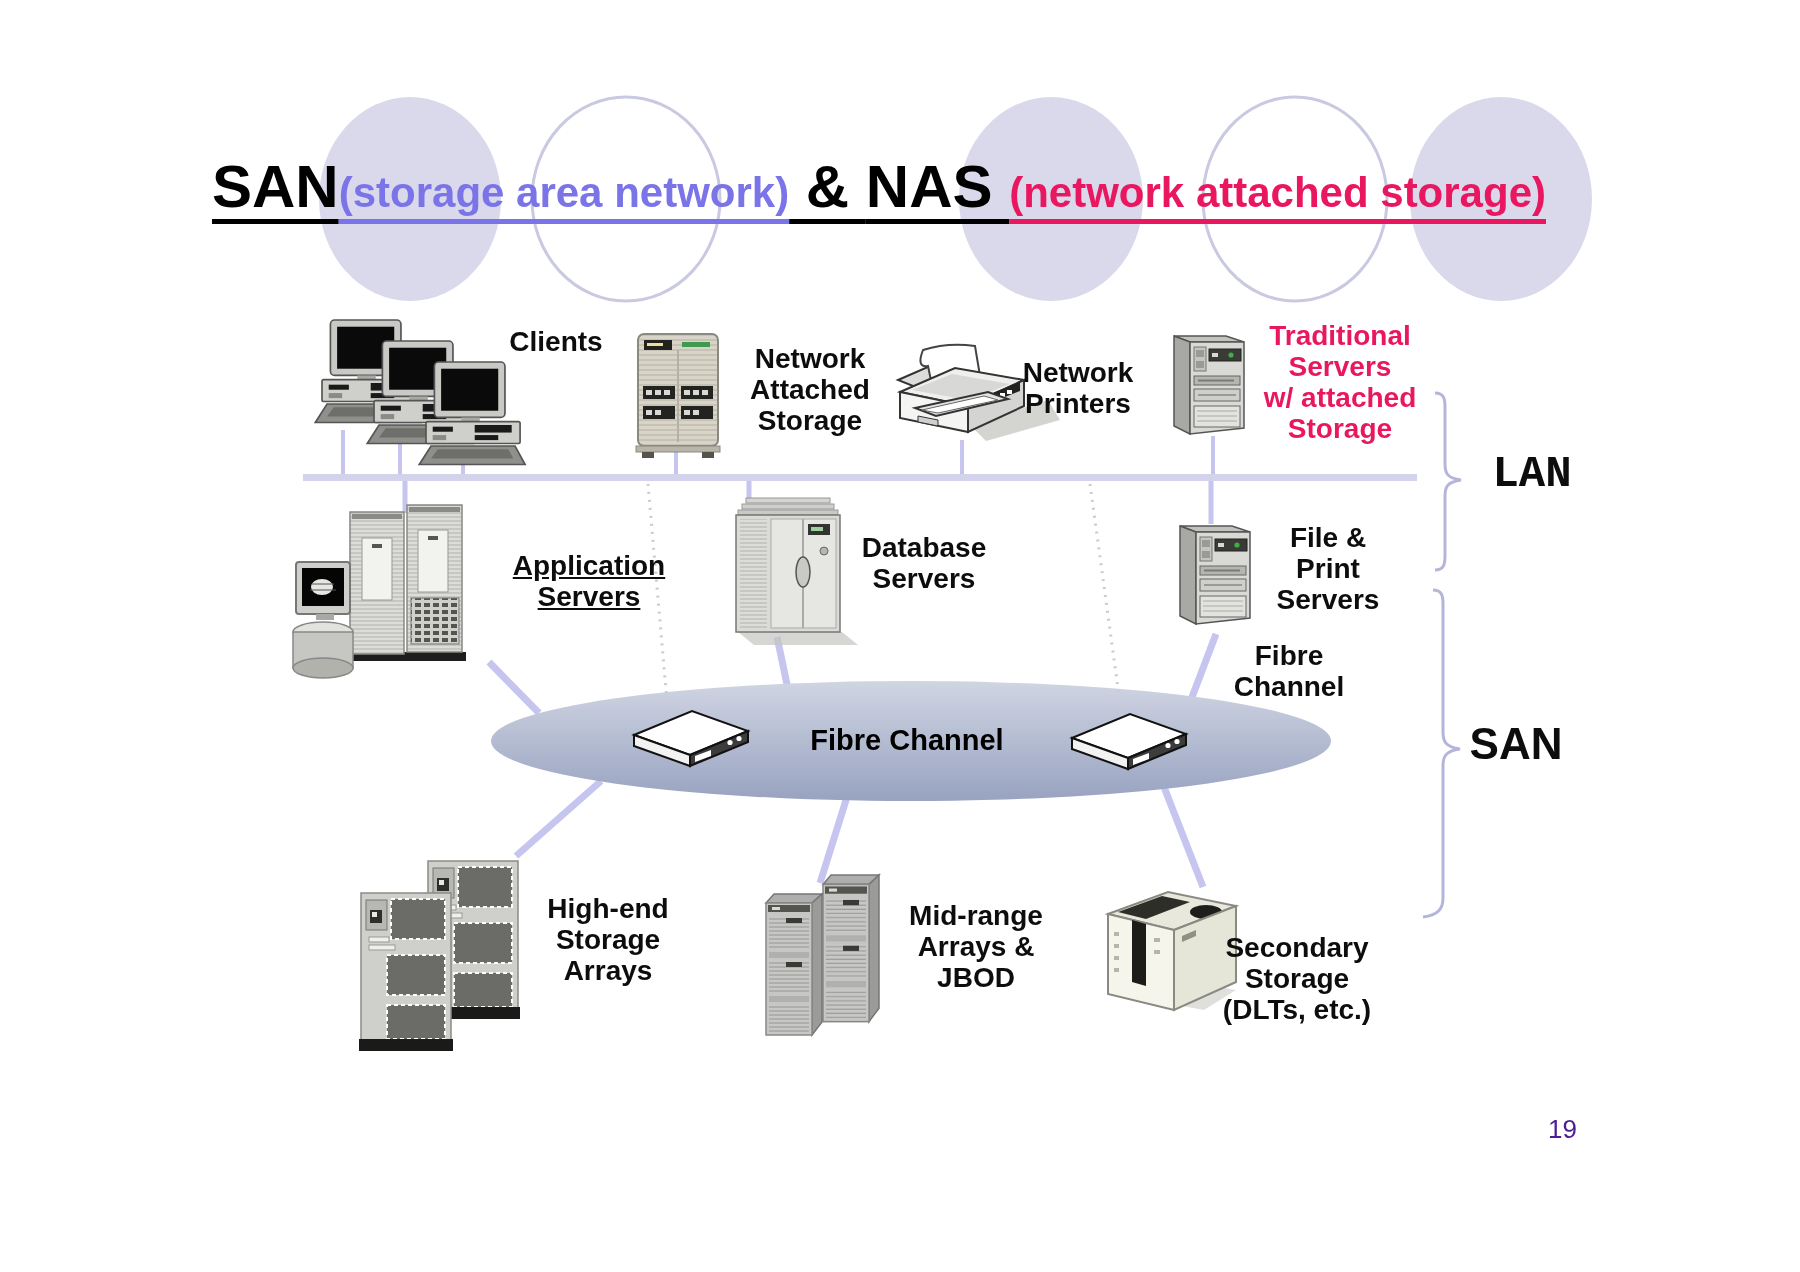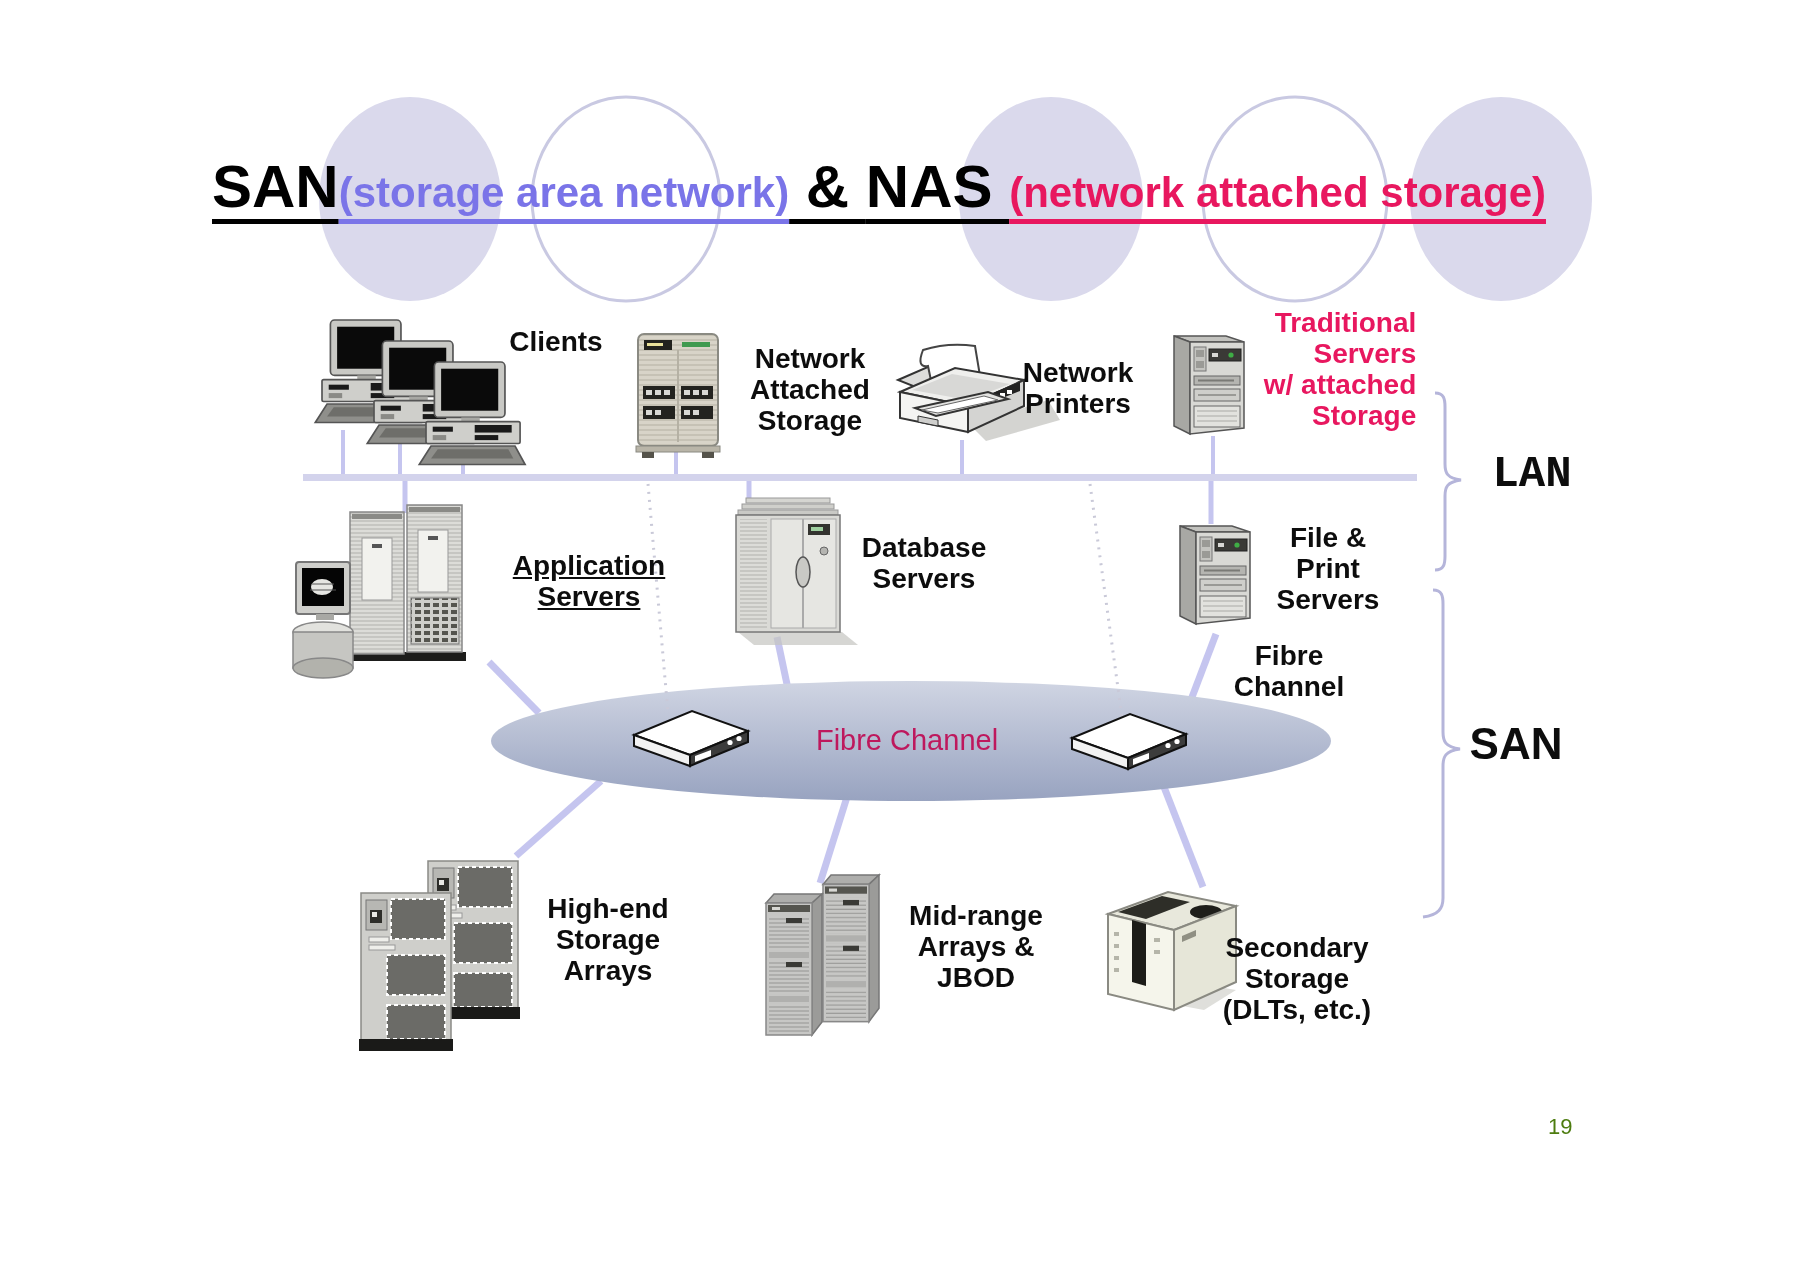--- a/index.html
+++ b/index.html
@@ -9,23 +9,23 @@
   .title{position:absolute;left:212px;top:152px;white-space:nowrap;font-weight:bold;color:#000;}
   .title span{text-decoration:underline;text-decoration-thickness:5px;text-underline-offset:12px;}
   .t-big{font-size:60px;}
   .t-mid{font-size:42px;}
   .t-purple{color:#7a74e8;}
   .t-pink{color:#e8175f;}
   .lbl{position:absolute;transform:translate(-50%,-50%);text-align:center;font-weight:bold;
        font-size:28px;line-height:31px;color:#0d0d0d;white-space:nowrap;}
   .lbl-pink{color:#e8175f;}
   .zone{position:absolute;transform:translate(-50%,-50%);font-weight:bold;font-size:44px;color:#0d0d0d;}
-  .cloud-lbl{position:absolute;transform:translate(-50%,-50%);text-align:center;font-weight:normal;
-       font-size:29px;line-height:33px;color:#be185d;white-space:nowrap;}
-  .page-num{position:absolute;left:1548px;top:1114px;font-size:22px;color:#4d7c0f;}
+  .cloud-lbl{position:absolute;transform:translate(-50%,-50%);text-align:center;font-weight:bold;
+       font-size:29px;line-height:33px;color:#000000;white-space:nowrap;}
+  .page-num{position:absolute;left:1548px;top:1114px;font-size:26px;color:#4c1d95;}
 </style>
 </head>
 <body>
 
 <div class="slide">
 
 <svg class="layer" width="1800" height="1272" viewBox="0 0 1800 1272">
   <defs>
     <linearGradient id="cloudg" x1="0" y1="0" x2="0" y2="1">
       <stop offset="0" stop-color="#d0d5e3"></stop>
@@ -302,21 +302,21 @@
   <div>Network</div>
   <div>Attached</div>
   <div>Storage</div>
 </div>
 
 <div class="lbl" style="left:1078px;top:388px;">
   <div>Network</div>
   <div>Printers</div>
 </div>
 
-<div class="lbl lbl-pink" style="left:1340px;top:369px;text-align:right;">
+<div class="lbl lbl-pink" style="left:1340px;top:382px;">
   <div>Traditional</div>
   <div>Servers</div>
   <div>w/ attached</div>
   <div>Storage</div>
 </div>
 
 <div class="lbl" style="left:589px;top:581px;text-decoration:underline;">
   <div>Application</div>
   <div>Servers</div>
 </div>

